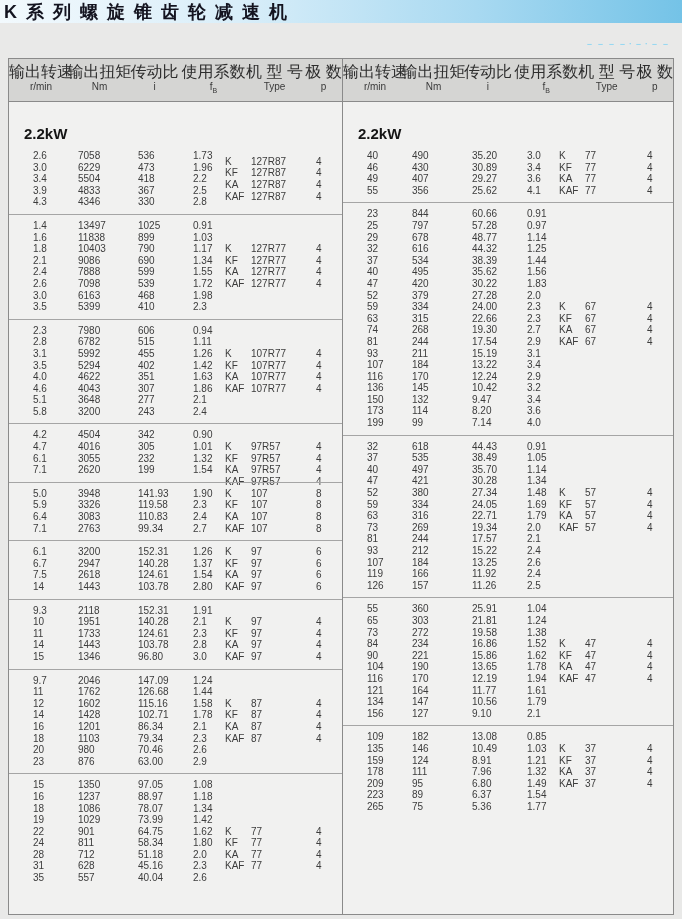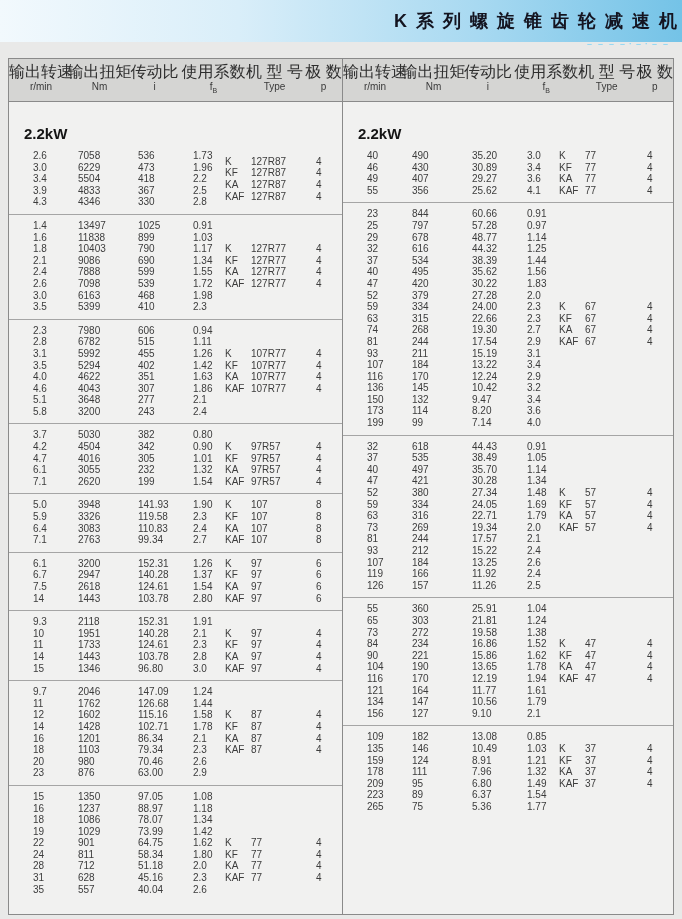--- a/index.html
+++ b/index.html
@@ -6,23 +6,23 @@
   body{
     width:682px;height:919px;
     background:#e9e9e8;
     font-family:"Liberation Sans","DejaVu Sans",sans-serif;
     color:#3c3c3c;
     position:relative;
     overflow:hidden;
   }
   
   .banner{
-    position:absolute;left:0;top:0;width:682px;height:42px;
+    position:absolute;left:0;top:0;width:682px;height:23px;
     background:linear-gradient(90deg,#f2f9fd 0%,#d9eef9 35%,#a8d9f1 70%,#74c3e7 100%);
-    display:flex;align-items:center;justify-content:flex-end;
+    display:flex;align-items:center;justify-content:flex-start;
   }
   .banner .title{
     font-size:18px;font-weight:bold;color:#141420;letter-spacing:9px;
     transform:translateX(4px);
   }
   .decor-dashes{
     position:absolute;top:38px;right:10px;
     color:#8fd6f2;font-size:9px;letter-spacing:2px;font-weight:bold;
   }
   
@@ -329,26 +329,20 @@
             </div>
             <div class="trow">
               <span class="pfx">KAF</span>
               <span class="mdl">107R77</span>
               <span class="pol">4</span>
             </div>
           </div>
         </div>
         <div class="block">
           <div class="row">
-            <span class="c s">3.7</span>
-            <span class="c t">5030</span>
-            <span class="c r">382</span>
-            <span class="c f">0.80</span>
-          </div>
-          <div class="row">
             <span class="c s">4.2</span>
             <span class="c t">4504</span>
             <span class="c r">342</span>
             <span class="c f">0.90</span>
           </div>
           <div class="row">
             <span class="c s">4.7</span>
             <span class="c t">4016</span>
             <span class="c r">305</span>
             <span class="c f">1.01</span>

